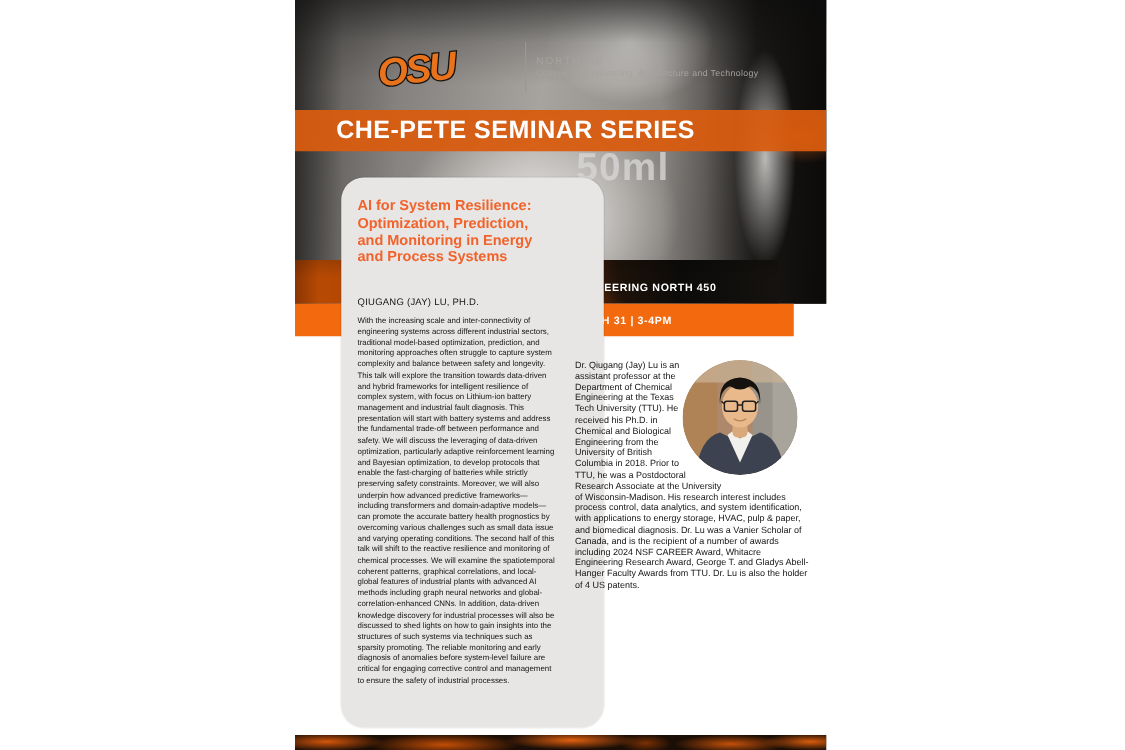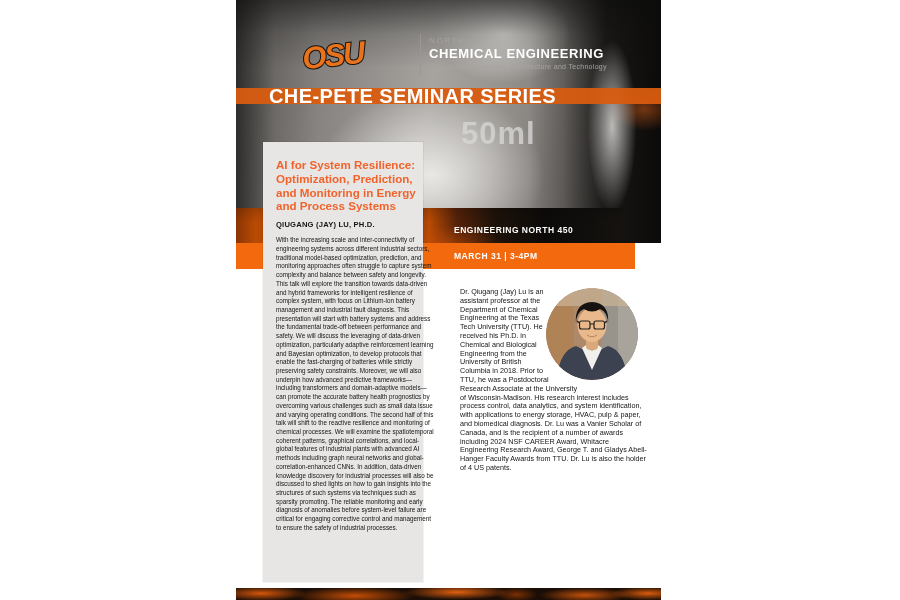--- a/index.html
+++ b/index.html
@@ -29,45 +29,45 @@
   .osu-logo span{ display:inline-block; font-weight:bold; font-style:italic; font-size:31px;
                   letter-spacing:-2px; color:#e8731c; transform:rotate(-6deg) translateY(2px);
                   -webkit-text-stroke:2px #161311; paint-order:stroke fill;
                   text-shadow:0 0 1px #161311; }
   .logo-divider{ width:1px; height:40px; background:#9a9794; margin:0 8px 0 0; }
   .school-block{ line-height:1.1; }
   .school-of{ font-size:8px; color:#a5a3a0; letter-spacing:1.6px; }
   .dept{ font-size:13px; font-weight:bold; color:#ffffff; letter-spacing:.6px; margin-top:1px; }
   .college{ font-size:7px; color:#a5a3a0; letter-spacing:.3px; margin-top:2px; }
 
-  .series-banner{ position:absolute; left:0; top:88px; width:425px; height:16px;
+  .series-banner{ position:absolute; left:0; top:88px; width:425px; height:33px;
                   background:rgba(216,92,15,.95); display:flex; align-items:center; }
   .series-banner span{ padding-left:33px; color:#ffffff; font-weight:bold; font-size:20px;
                        letter-spacing:.4px; }
 
   .location-strip{ position:absolute; left:0; top:208px; width:387px; height:35px;
     background:
       radial-gradient(80px 26px at 54% 100%, rgba(196,78,6,.55), transparent 70%),
       linear-gradient(180deg, rgba(0,0,0,.15), rgba(0,0,0,0) 40%),
       linear-gradient(90deg, #8a3504 0%, #b84a03 5%, #93390a 47%, #b84a03 50%, #55220a 57%, #1d1209 67%, #0c0b0a 80%, #15120f 100%);
   }
   .location-strip span{ position:absolute; left:218px; top:17px; color:#ffffff; font-weight:bold;
                         font-size:8.5px; letter-spacing:.5px; }
 
   .date-banner{ position:absolute; left:0; top:243px; width:399px; height:26px; background:#f2690e;
                 display:flex; align-items:center; }
   .date-banner span{ padding-left:218px; color:#ffffff; font-weight:bold; font-size:8.5px;
                      letter-spacing:.5px; }
 
   
-  .talk-card{ position:absolute; left:27px; top:142px; width:160px; height:440px;
+  .talk-card{ position:absolute; left:37px; top:142px; width:210px; height:440px;
               background:#e7e6e4; padding:16px 10px 0 13px;
-              box-shadow:0 0 0 1px rgba(0,0,0,.05); }
+              box-shadow:0 0 0 1px rgba(0,0,0,.05);border-radius:18px; }
   .talk-title{ font-size:11.6px; line-height:13.8px; font-weight:bold; color:#f2632c; width:155px; }
-  .speaker-name{ margin-top:7px; font-size:7.6px; font-weight:bold; color:#151515;
+  .speaker-name{ margin-top:24px; font-size:7.6px; font-weight:normal; color:#151515;
                  letter-spacing:.2px; }
   .abstract{ margin-top:7px; font-size:6.3px; line-height:8.72px; color:#151515; width:158px; }
 
   
   .bio{ position:absolute; left:224px; top:288px; width:189px; }
   .headshot{ float:right; width:92px; height:92px; margin:0 11px 5px 5px; border-radius:50%;
              shape-outside:circle(50% at 50% 50%); overflow:hidden; }
   .headshot svg{ display:block; width:92px; height:92px; }
   .bio-text{ font-size:7.2px; line-height:8.8px; color:#151515; }
 
@@ -92,21 +92,20 @@
     <div class="photo-header">
       <div class="flask-label">50ml</div>
 
       <div class="brand-row">
         <div class="osu-logo">
           <span>OSU</span>
         </div>
         <div class="logo-divider"></div>
         <div class="school-block">
           <div class="school-of">NORTH OF</div>
-          <div class="dept">CHEMICAL ENGINEERING</div>
           <div class="college">College of Engineering, Architecture and Technology</div>
         </div>
       </div>
 
       <div class="series-banner">
         <span>CHE-PETE SEMINAR SERIES</span>
       </div>
 
       <div class="location-strip">
         <span>ENGINEERING NORTH 450</span>

